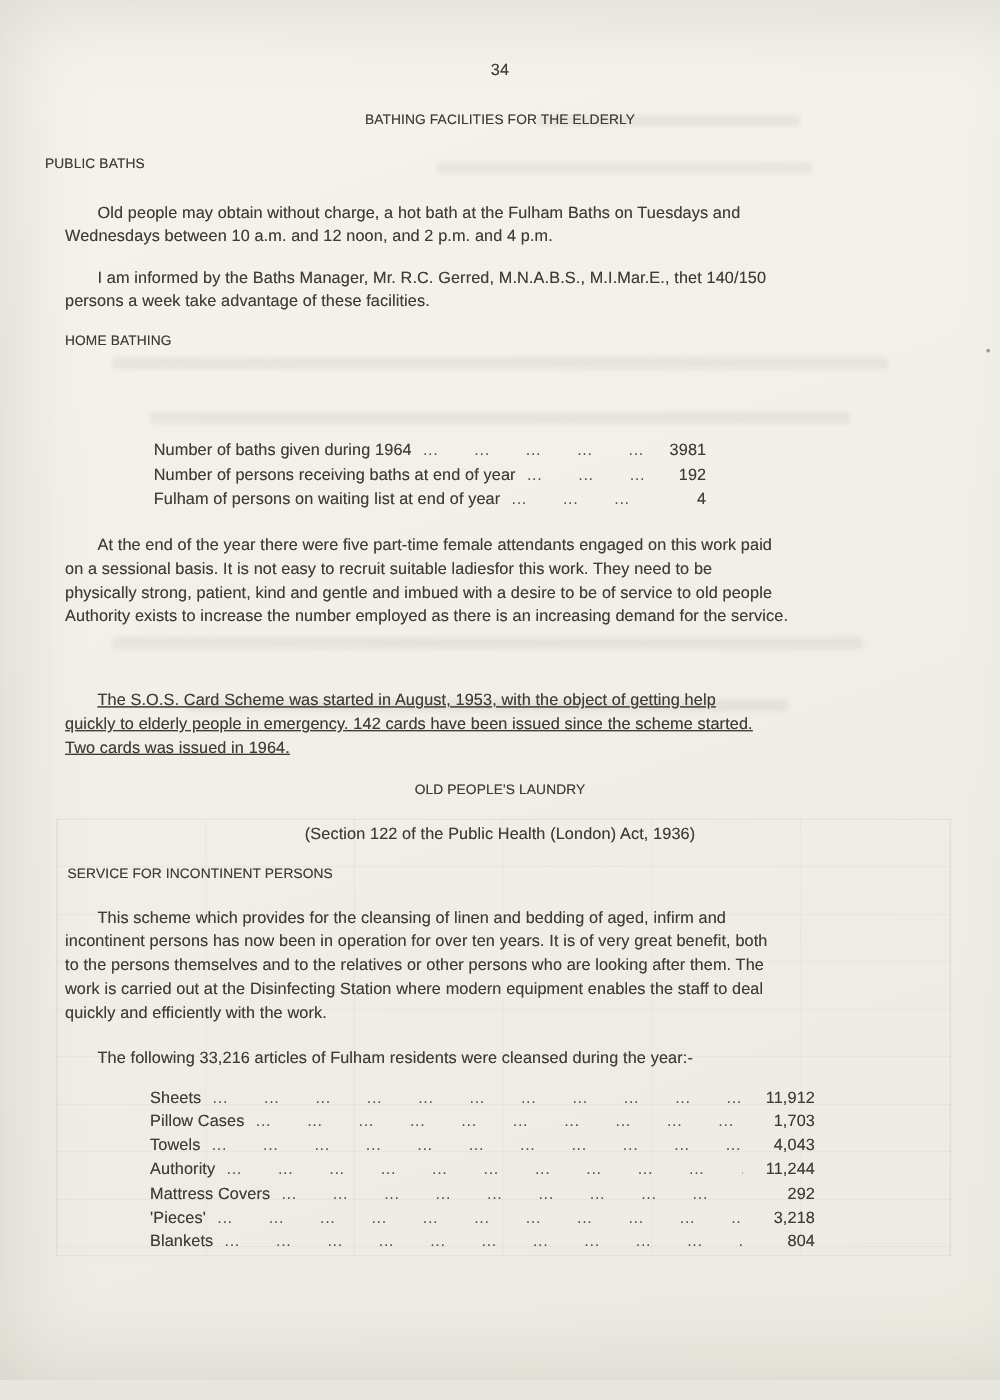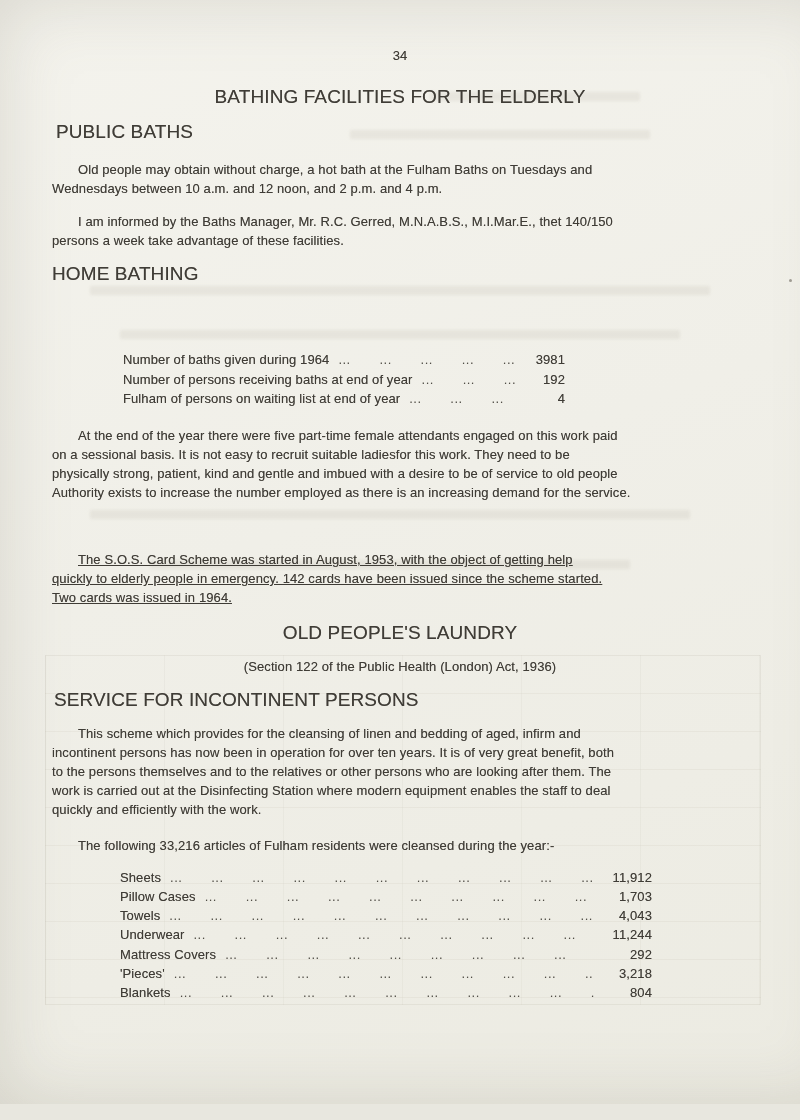--- a/index.html
+++ b/index.html
@@ -16,21 +16,21 @@
     box-shadow: inset 0 0 70px rgba(125,118,100,0.22);
     color: #3f3c36;
     font-size: 13px;
     line-height: 19px;
     letter-spacing: 0.1px;
     padding-left: 44px;
   }
   .txt { text-shadow: 0 0 0.5px rgba(63,60,54,0.55); }
   .abs { position: absolute; }
   .center { left: 0; width: 800px; text-align: center; }
-  .heading { font-size: 19px; }
+  .heading { font-size: 11px; }
   .para {
     left: 52px; width: 697px;
     white-space: pre-line;
     text-indent: 26px;
   }
   .list { display: block; }
   .list-row { display: flex; align-items: baseline; height: var(--rh, 19.5px); }
   .list-label { white-space: nowrap; flex: 0 0 auto; }
   .leader {
     flex: 1 1 auto;
@@ -79,21 +79,21 @@
     <div class="ghost-bar" style="left:120px; top:330px; width:560px;"></div>
     <div class="ghost-bar" style="left:90px;  top:510px; width:600px;"></div>
     <div class="ghost-bar" style="left:150px; top:560px; width:480px;"></div>
     <div class="speck" style="left:789px; top:279px;"></div>
   </div>
 
   <div class="abs center txt" style="top:46px;">34</div>
 
   <div class="abs center txt heading" style="top:87px;">BATHING FACILITIES FOR THE ELDERLY</div>
 
-  <div class="abs txt heading" style="left:56px; top:122px;">PUBLIC BATHS</div>
+  <div class="abs txt heading" style="left:36px; top:122px;">PUBLIC BATHS</div>
 
   <div class="abs para txt" style="top:160px;">Old people may obtain without charge, a hot bath at the Fulham Baths on Tuesdays and
 Wednesdays between 10 a.m. and 12 noon, and 2 p.m. and 4 p.m.</div>
 
   <div class="abs para txt" style="top:212px;">I am informed by the Baths Manager, Mr. R.C. Gerred, M.N.A.B.S., M.I.Mar.E., thet 140/150
 persons a week take advantage of these facilities.</div>
 
   <div class="abs txt heading" style="left:52px; top:264px;">HOME BATHING</div>
 
 
@@ -149,21 +149,21 @@
       <span class="list-label txt">Pillow Cases</span>
       <span class="leader">...&nbsp;&nbsp;&nbsp;&nbsp;&nbsp;&nbsp;&nbsp;...&nbsp;&nbsp;&nbsp;&nbsp;&nbsp;&nbsp;&nbsp;...&nbsp;&nbsp;&nbsp;&nbsp;&nbsp;&nbsp;&nbsp;...&nbsp;&nbsp;&nbsp;&nbsp;&nbsp;&nbsp;&nbsp;...&nbsp;&nbsp;&nbsp;&nbsp;&nbsp;&nbsp;&nbsp;...&nbsp;&nbsp;&nbsp;&nbsp;&nbsp;&nbsp;&nbsp;...&nbsp;&nbsp;&nbsp;&nbsp;&nbsp;&nbsp;&nbsp;...&nbsp;&nbsp;&nbsp;&nbsp;&nbsp;&nbsp;&nbsp;...&nbsp;&nbsp;&nbsp;&nbsp;&nbsp;&nbsp;&nbsp;...&nbsp;&nbsp;&nbsp;&nbsp;&nbsp;&nbsp;&nbsp;...&nbsp;&nbsp;&nbsp;&nbsp;&nbsp;&nbsp;&nbsp;...&nbsp;&nbsp;&nbsp;&nbsp;&nbsp;&nbsp;&nbsp;...&nbsp;&nbsp;&nbsp;&nbsp;&nbsp;&nbsp;&nbsp;...&nbsp;&nbsp;&nbsp;&nbsp;&nbsp;&nbsp;&nbsp;</span>
       <span class="list-value txt">1,703</span>
     </div>
     <div class="list-row">
       <span class="list-label txt">Towels</span>
       <span class="leader">...&nbsp;&nbsp;&nbsp;&nbsp;&nbsp;&nbsp;&nbsp;...&nbsp;&nbsp;&nbsp;&nbsp;&nbsp;&nbsp;&nbsp;...&nbsp;&nbsp;&nbsp;&nbsp;&nbsp;&nbsp;&nbsp;...&nbsp;&nbsp;&nbsp;&nbsp;&nbsp;&nbsp;&nbsp;...&nbsp;&nbsp;&nbsp;&nbsp;&nbsp;&nbsp;&nbsp;...&nbsp;&nbsp;&nbsp;&nbsp;&nbsp;&nbsp;&nbsp;...&nbsp;&nbsp;&nbsp;&nbsp;&nbsp;&nbsp;&nbsp;...&nbsp;&nbsp;&nbsp;&nbsp;&nbsp;&nbsp;&nbsp;...&nbsp;&nbsp;&nbsp;&nbsp;&nbsp;&nbsp;&nbsp;...&nbsp;&nbsp;&nbsp;&nbsp;&nbsp;&nbsp;&nbsp;...&nbsp;&nbsp;&nbsp;&nbsp;&nbsp;&nbsp;&nbsp;...&nbsp;&nbsp;&nbsp;&nbsp;&nbsp;&nbsp;&nbsp;...&nbsp;&nbsp;&nbsp;&nbsp;&nbsp;&nbsp;&nbsp;...&nbsp;&nbsp;&nbsp;&nbsp;&nbsp;&nbsp;&nbsp;</span>
       <span class="list-value txt">4,043</span>
     </div>
     <div class="list-row">
-      <span class="list-label txt">Underwear</span>
+      <span class="list-label txt">Authority</span>
       <span class="leader">...&nbsp;&nbsp;&nbsp;&nbsp;&nbsp;&nbsp;&nbsp;...&nbsp;&nbsp;&nbsp;&nbsp;&nbsp;&nbsp;&nbsp;...&nbsp;&nbsp;&nbsp;&nbsp;&nbsp;&nbsp;&nbsp;...&nbsp;&nbsp;&nbsp;&nbsp;&nbsp;&nbsp;&nbsp;...&nbsp;&nbsp;&nbsp;&nbsp;&nbsp;&nbsp;&nbsp;...&nbsp;&nbsp;&nbsp;&nbsp;&nbsp;&nbsp;&nbsp;...&nbsp;&nbsp;&nbsp;&nbsp;&nbsp;&nbsp;&nbsp;...&nbsp;&nbsp;&nbsp;&nbsp;&nbsp;&nbsp;&nbsp;...&nbsp;&nbsp;&nbsp;&nbsp;&nbsp;&nbsp;&nbsp;...&nbsp;&nbsp;&nbsp;&nbsp;&nbsp;&nbsp;&nbsp;...&nbsp;&nbsp;&nbsp;&nbsp;&nbsp;&nbsp;&nbsp;...&nbsp;&nbsp;&nbsp;&nbsp;&nbsp;&nbsp;&nbsp;...&nbsp;&nbsp;&nbsp;&nbsp;&nbsp;&nbsp;&nbsp;...&nbsp;&nbsp;&nbsp;&nbsp;&nbsp;&nbsp;&nbsp;</span>
       <span class="list-value txt">11,244</span>
     </div>
     <div class="list-row">
       <span class="list-label txt">Mattress Covers</span>
       <span class="leader">...&nbsp;&nbsp;&nbsp;&nbsp;&nbsp;&nbsp;&nbsp;...&nbsp;&nbsp;&nbsp;&nbsp;&nbsp;&nbsp;&nbsp;...&nbsp;&nbsp;&nbsp;&nbsp;&nbsp;&nbsp;&nbsp;...&nbsp;&nbsp;&nbsp;&nbsp;&nbsp;&nbsp;&nbsp;...&nbsp;&nbsp;&nbsp;&nbsp;&nbsp;&nbsp;&nbsp;...&nbsp;&nbsp;&nbsp;&nbsp;&nbsp;&nbsp;&nbsp;...&nbsp;&nbsp;&nbsp;&nbsp;&nbsp;&nbsp;&nbsp;...&nbsp;&nbsp;&nbsp;&nbsp;&nbsp;&nbsp;&nbsp;...&nbsp;&nbsp;&nbsp;&nbsp;&nbsp;&nbsp;&nbsp;...&nbsp;&nbsp;&nbsp;&nbsp;&nbsp;&nbsp;&nbsp;...&nbsp;&nbsp;&nbsp;&nbsp;&nbsp;&nbsp;&nbsp;...&nbsp;&nbsp;&nbsp;&nbsp;&nbsp;&nbsp;&nbsp;...&nbsp;&nbsp;&nbsp;&nbsp;&nbsp;&nbsp;&nbsp;...&nbsp;&nbsp;&nbsp;&nbsp;&nbsp;&nbsp;&nbsp;</span>
       <span class="list-value txt">292</span>
     </div>
     <div class="list-row">
       <span class="list-label txt">'Pieces'</span>

